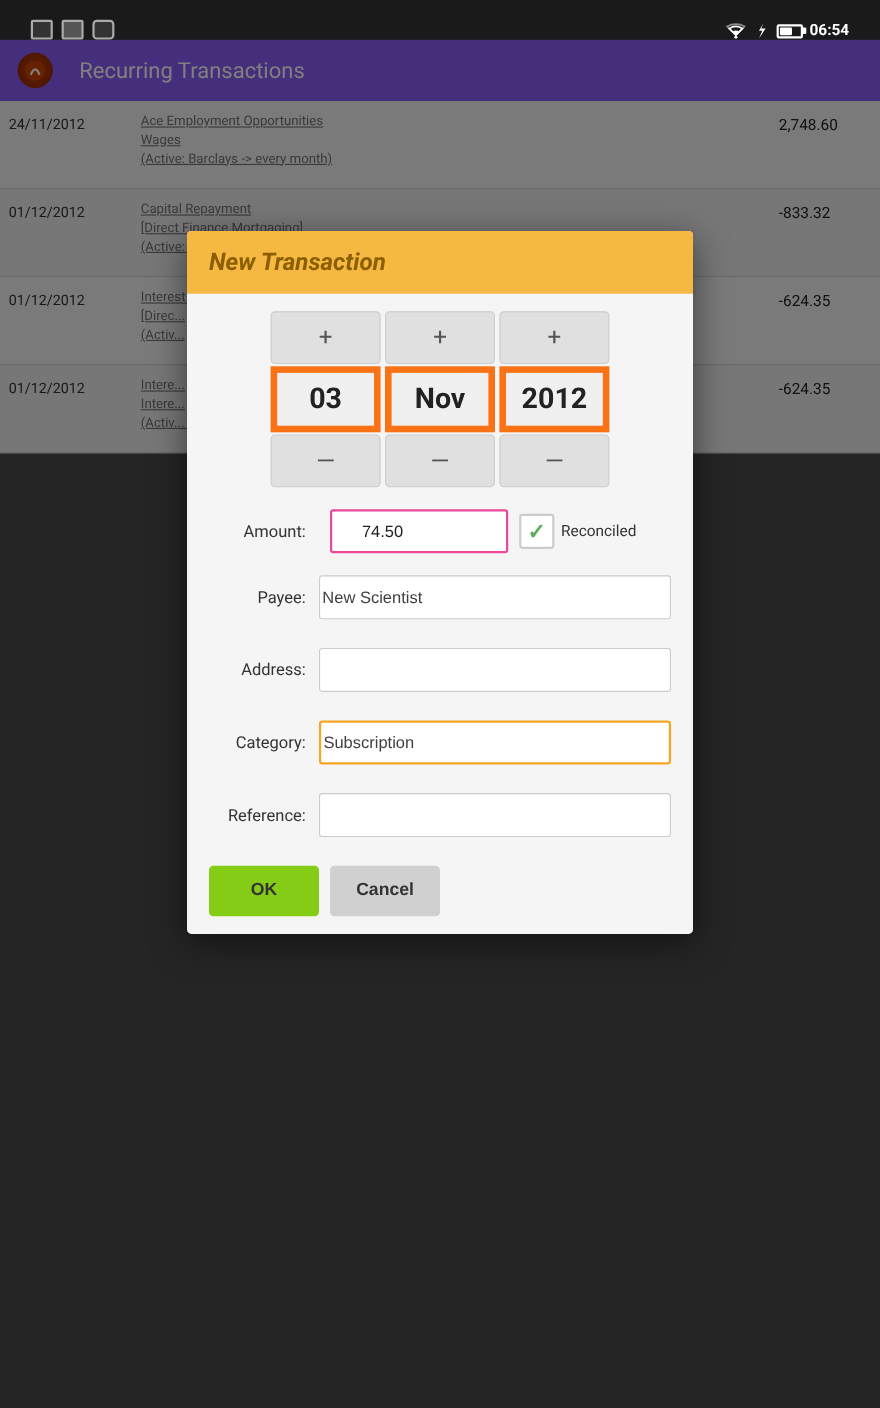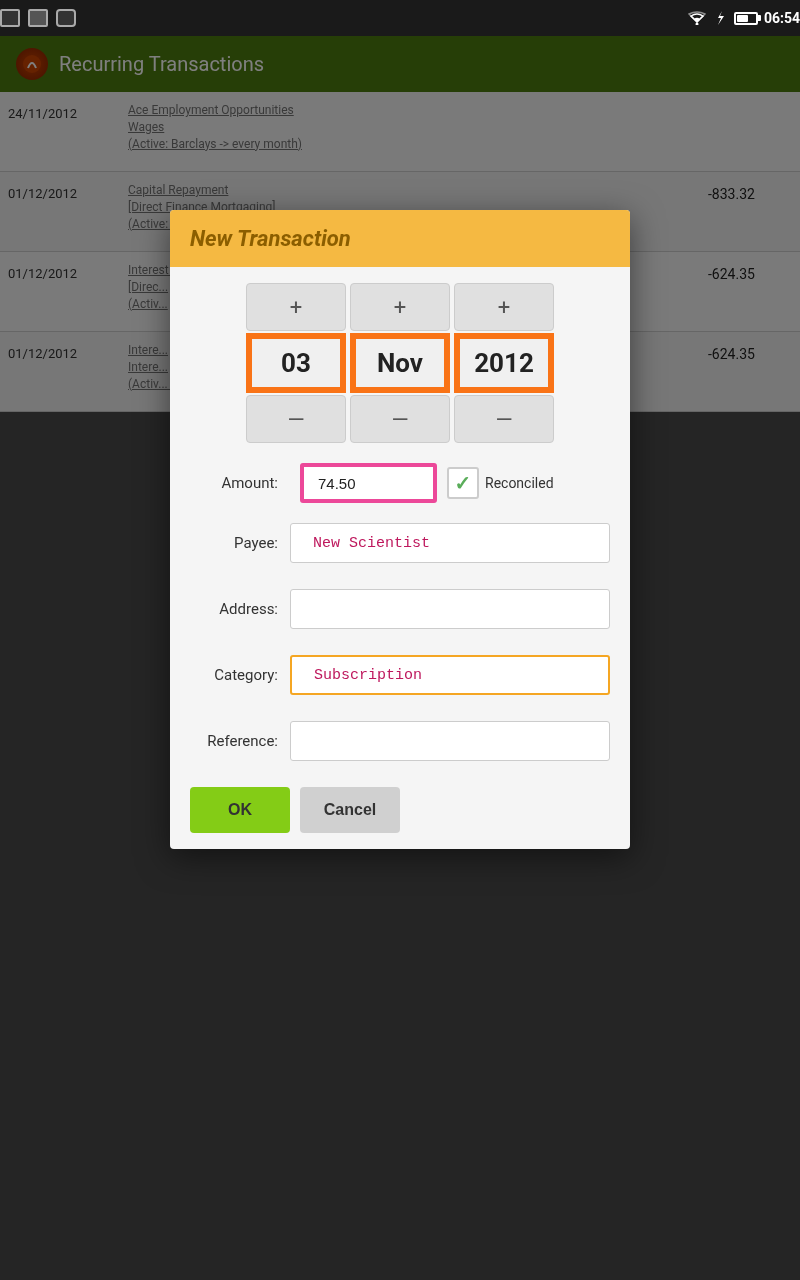--- a/index.html
+++ b/index.html
@@ -11,23 +11,23 @@
       overflow: hidden;
       position: relative;
     }
 
     
     .status-bar {
       width: 800px;
       height: 36px;
       background: #1a1a1a;
       display: flex;
-      align-items: center;
+      align-items: flex-end;
       justify-content: space-between;
-      padding: 0 0;
+      padding: 0 28px;
       position: relative;
       z-index: 100;
     }
     .status-bar-left {
       display: flex;
       gap: 8px;
       align-items: center;
     }
     .status-bar-right {
       display: flex;
@@ -84,25 +84,25 @@
       height: 100%;
       width: 60%;
       background: white;
       border-radius: 1px;
     }
 
     
     .app-bar {
       width: 800px;
       height: 56px;
-      background: #4d7c0f;
+      background: #8b5cf6;
       display: flex;
       align-items: center;
       padding: 0 16px;
-      gap: 11px;
+      gap: 24px;
     }
     .app-icon {
       width: 32px;
       height: 32px;
       border-radius: 50%;
       background: radial-gradient(circle, #cc4400, #882200);
       display: flex;
       align-items: center;
       justify-content: center;
       color: white;
@@ -251,50 +251,49 @@
       color: #333;
       text-align: right;
       padding-right: 12px;
       flex-shrink: 0;
     }
     .form-input {
       flex: 1;
       height: 40px;
       border: 1px solid #ccc;
       border-radius: 3px;
-      padding: 0 22px;
+      padding: 0 2px;
       font-size: 15px;
       background: white;
-      color: #be185d;
+      color: #404040;
       outline: none;
-      font-family: Liberation Mono, monospace;
     }
     .form-input.active-border {
       border: 2px solid #f5a623;
     }
     .amount-row {
       display: flex;
       align-items: center;
       gap: 10px;
       margin-bottom: 20px;
     }
     .amount-label {
       width: 100px;
       font-size: 15px;
       color: #333;
       text-align: right;
       padding-right: 12px;
       flex-shrink: 0;
     }
     .amount-input {
-      width: 137px;
+      width: 162px;
       height: 40px;
-      border: 4px solid #ec4899;
+      border: 2px solid #ec4899;
       border-radius: 3px;
-      padding: 0 14px;
+      padding: 0 27px;
       font-size: 15px;
       background: white;
       color: #222;
       outline: none;
     }
     .reconciled-area {
       display: flex;
       align-items: center;
       gap: 6px;
     }
@@ -383,20 +382,21 @@
 
 <div class="transaction-list">
 
   <div class="transaction-row">
     <div class="tx-date">24/11/2012</div>
     <div class="tx-desc">
       <div>Ace Employment Opportunities</div>
       <div>Wages</div>
       <div>(Active: Barclays -&gt; every month)</div>
     </div>
+    <div class="tx-amount">2,748.60</div>
   </div>
 
   <div class="transaction-row">
     <div class="tx-date">01/12/2012</div>
     <div class="tx-desc">
       <div>Capital Repayment</div>
       <div>[Direct Finance Mortgaging]</div>
       <div>(Active: Barclays -&gt; every month)</div>
     </div>
     <div class="tx-amount">-833.32</div>

